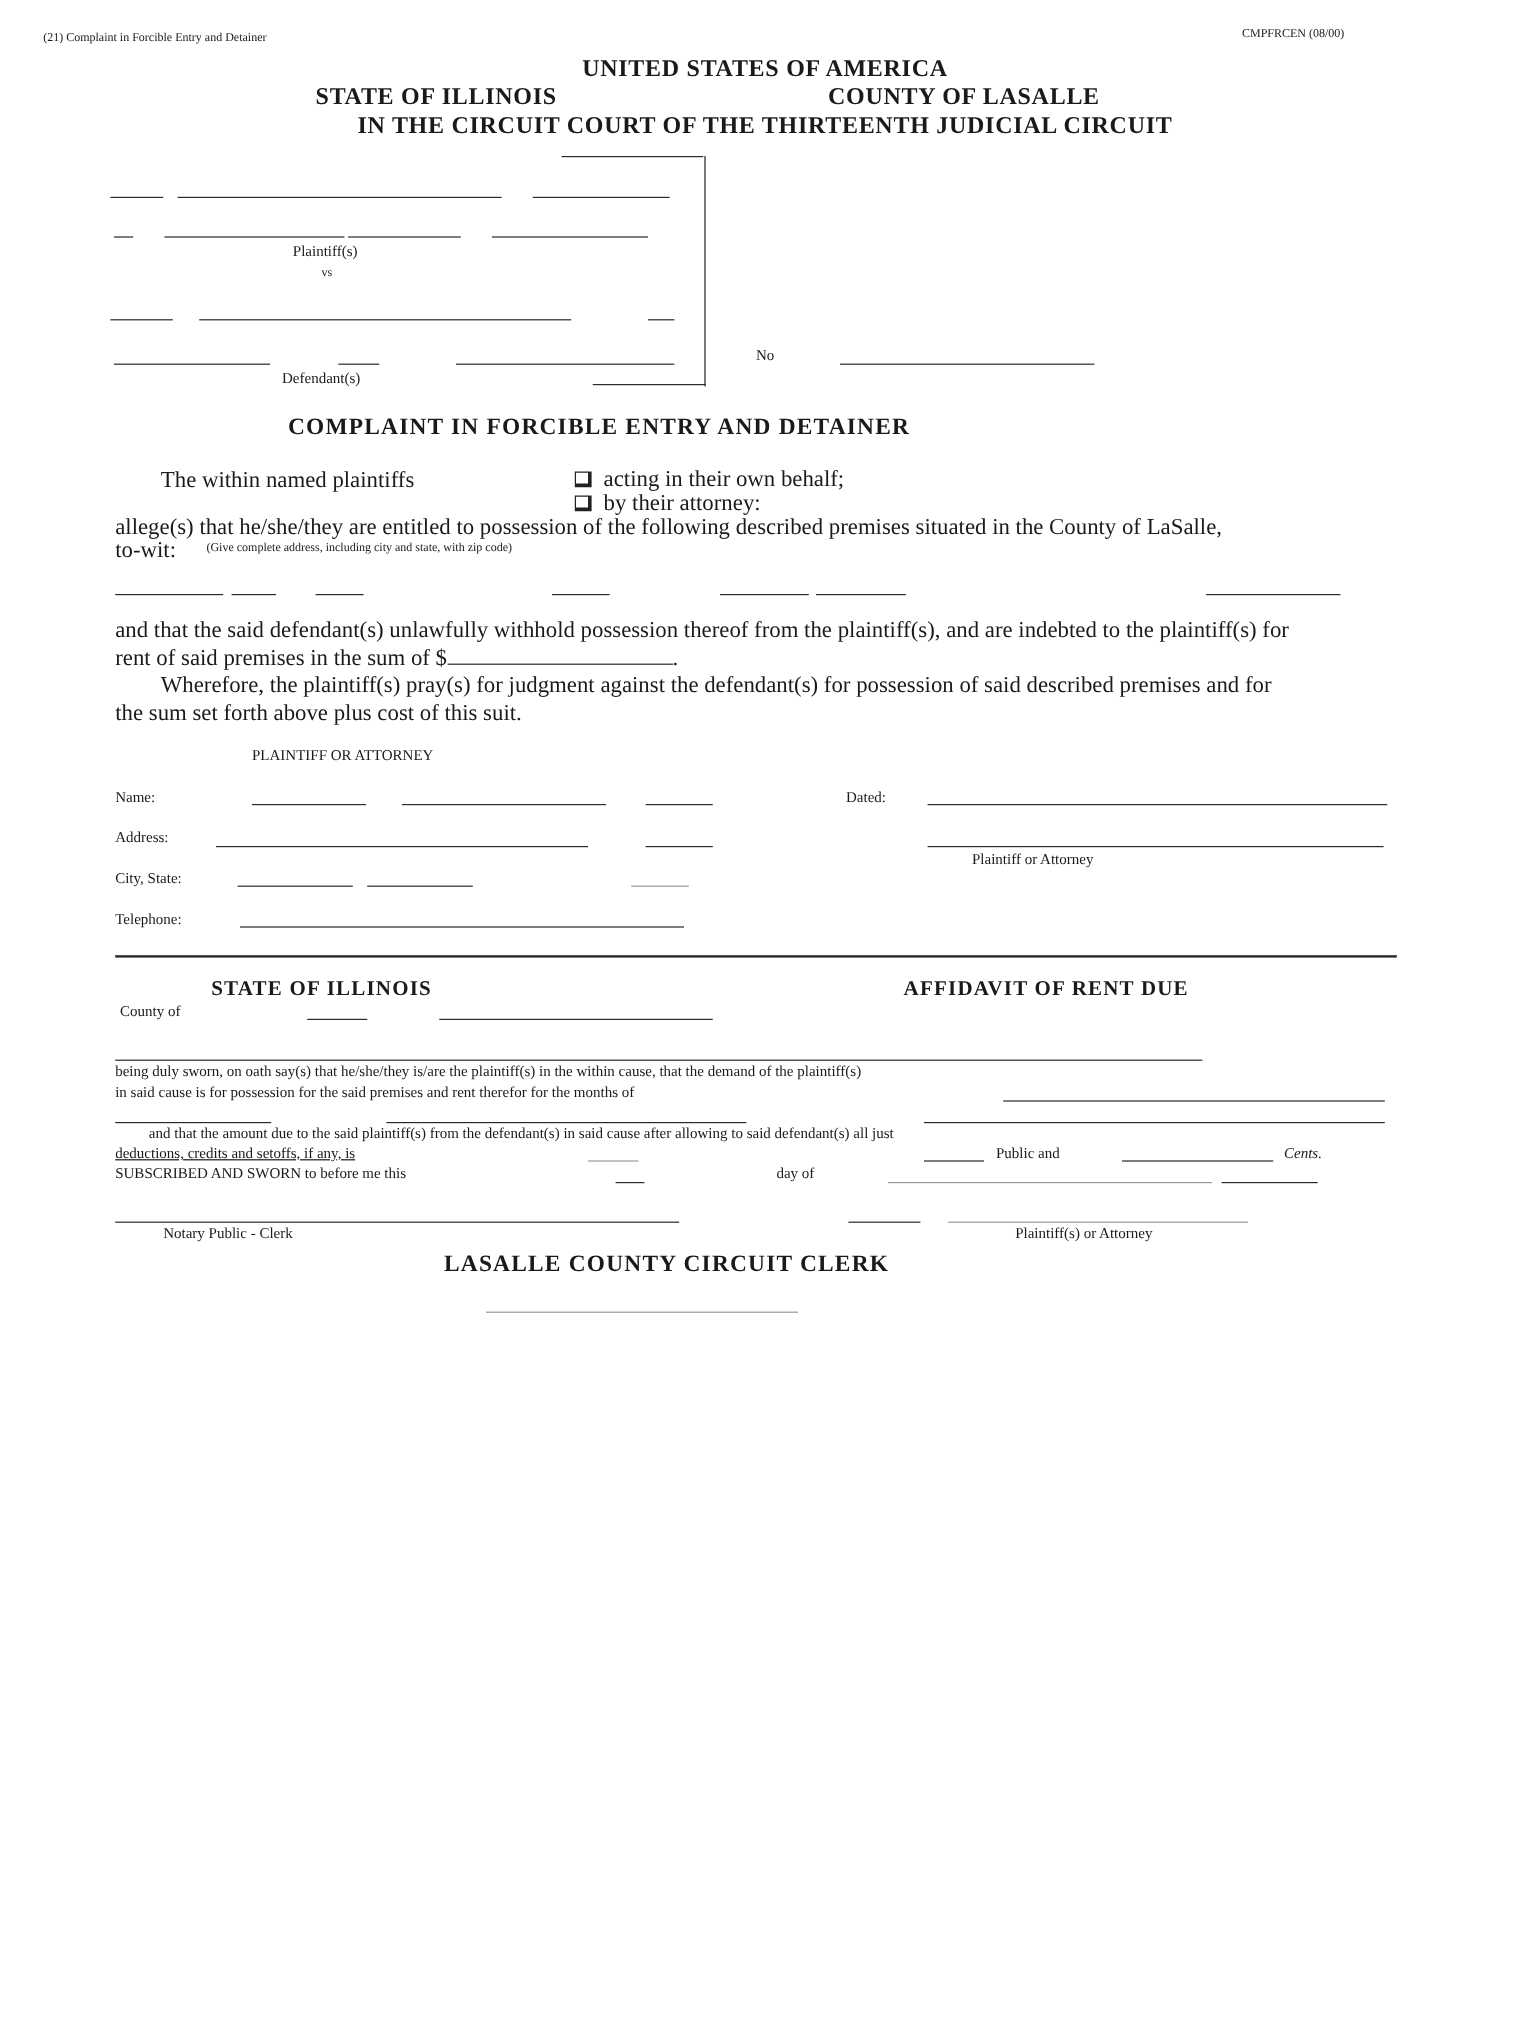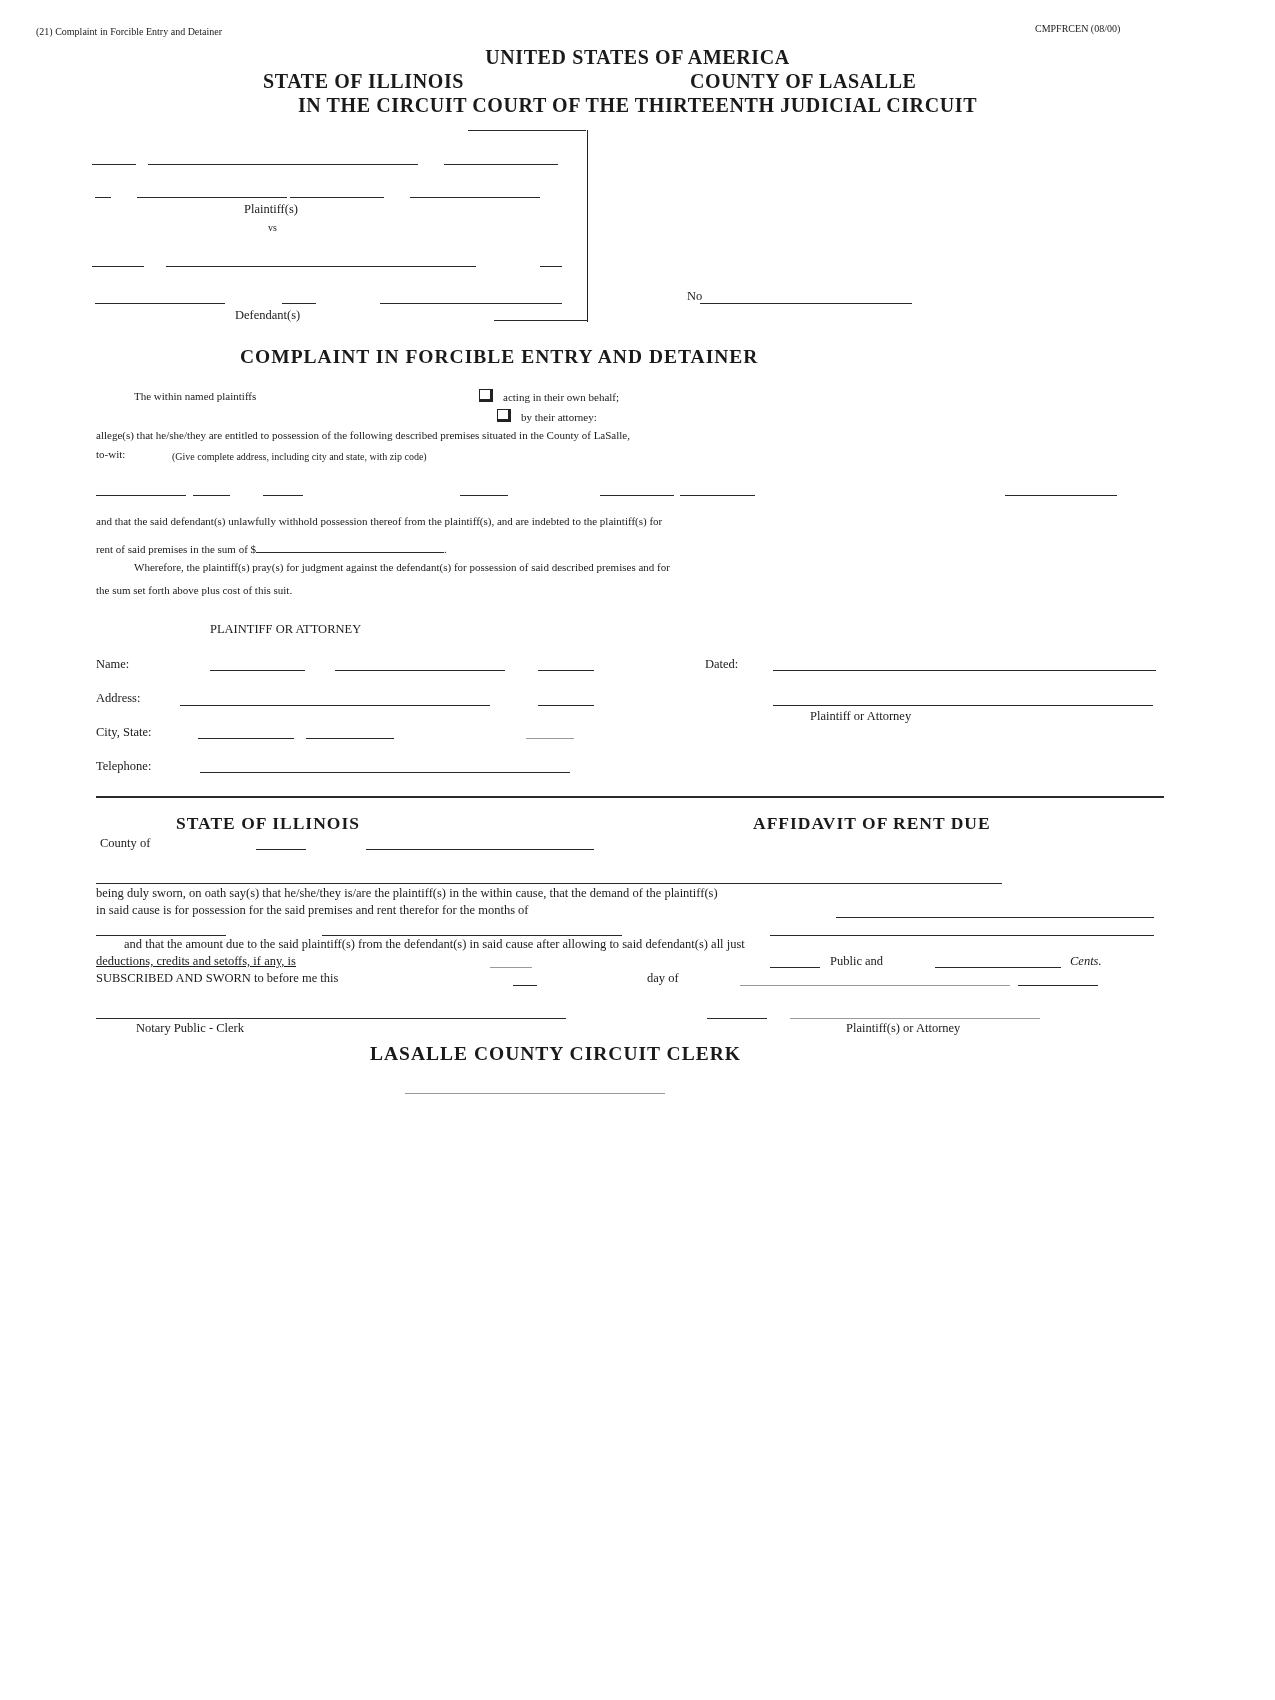--- a/index.html
+++ b/index.html
@@ -5,21 +5,21 @@
   html, body { margin: 0; padding: 0; background: #ffffff; }
   body { width: 1275px; height: 1700px; position: relative; overflow: hidden;
          font-family: "Liberation Serif", "DejaVu Serif", serif; color: #1a1a1a; }
   .abs { position: absolute; white-space: nowrap; }
   .line { position: absolute; height: 0; border-top: 1.3px solid #2a2a2a; }
   .faint { border-top-color: #9a9a9a; }
   .vline { position: absolute; width: 0; border-left: 1.5px solid #222; }
   .hdr-small { font-size: 10px; }
   .title { font-weight: bold; font-size: 20px; letter-spacing: 0.6px; }
   .h2 { font-weight: bold; font-size: 19.5px; letter-spacing: 1px; }
-  .txt { font-size: 11px; }
+  .txt { font-size: 19px; }
   .small { font-size: 12.5px; }
   .tiny { font-size: 10px; }
   .cb { display: inline-block; width: 10px; height: 9px; border: 1.3px solid #222;
         border-right-width: 3px; border-bottom-width: 3px; margin-right: 10px; vertical-align: -1px; }
   .field-underline { border-bottom: 1.3px solid #2a2a2a; display: inline-block; }
 </style>
 </head>
 <body>
 
 <div class="abs hdr-small" style="left:36px; top:26px;">(21) Complaint in Forcible Entry and Detainer</div>
@@ -47,30 +47,30 @@
 
   <div class="line" style="left:92px; top:266px; width:52px;"></div>
   <div class="line" style="left:166px; top:266px; width:310px;"></div>
   <div class="line" style="left:540px; top:266px; width:22px;"></div>
   <div class="line" style="left:95px; top:303px; width:130px;"></div>
   <div class="line" style="left:282px; top:303px; width:34px;"></div>
   <div class="line" style="left:380px; top:303px; width:182px;"></div>
   <div class="abs small" style="left:235px; top:308px;">Defendant(s)</div>
 </div>
 
-<div class="abs small" style="left:687px; top:289px;">No</div>
+<div class="abs small" style="left:630px; top:289px;">No</div>
 <div class="line" style="left:700px; top:303px; width:212px;"></div>
 
 <div class="abs h2" style="left:240px; top:346px;">COMPLAINT IN FORCIBLE ENTRY AND DETAINER</div>
 
 <div class="abs txt" style="left:134px; top:390px;">The within named plaintiffs</div>
 <div class="abs txt" style="left:479px; top:389px;">
   <span class="cb"></span><span>acting in their own behalf;</span>
 </div>
-<div class="abs txt" style="left:497px; top:409px;">
+<div class="abs txt" style="left:479px; top:409px;">
   <span class="cb"></span><span>by their attorney:</span>
 </div>
 <div class="abs txt" style="left:96px; top:429px;">allege(s) that he/she/they are entitled to possession of the following described premises situated in the County of LaSalle,</div>
 <div class="abs txt" style="left:96px; top:448px;">to-wit:</div>
 <div class="abs tiny" style="left:172px; top:451px;">(Give complete address, including city and state, with zip code)</div>
 
 <div>
   <div class="line" style="left:96px; top:495px; width:90px;"></div>
   <div class="line" style="left:193px; top:495px; width:37px;"></div>
   <div class="line" style="left:263px; top:495px; width:40px;"></div>

